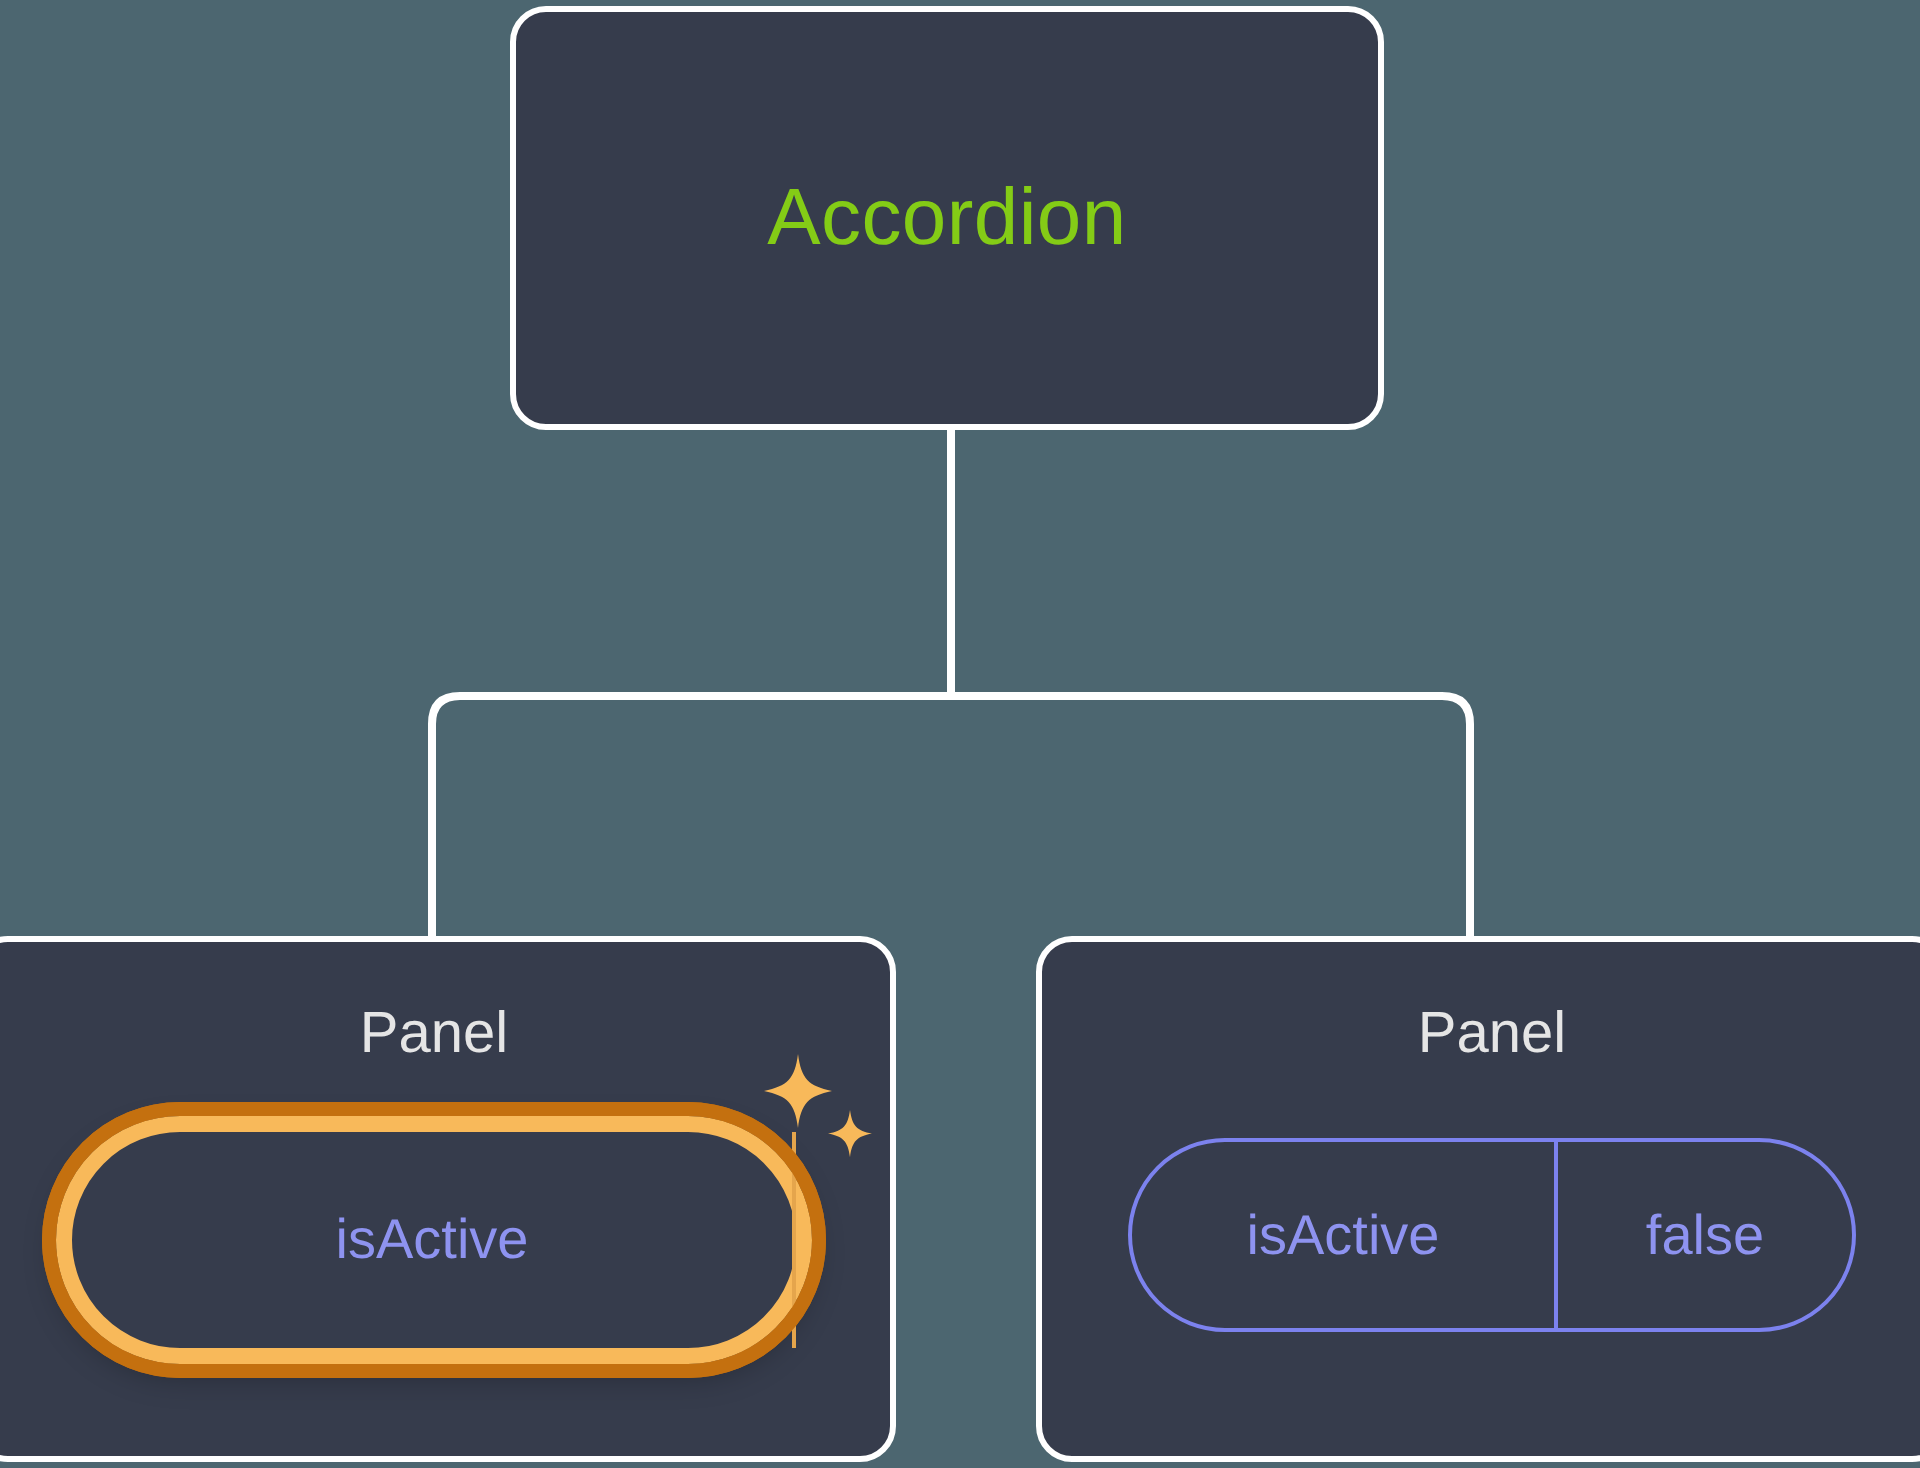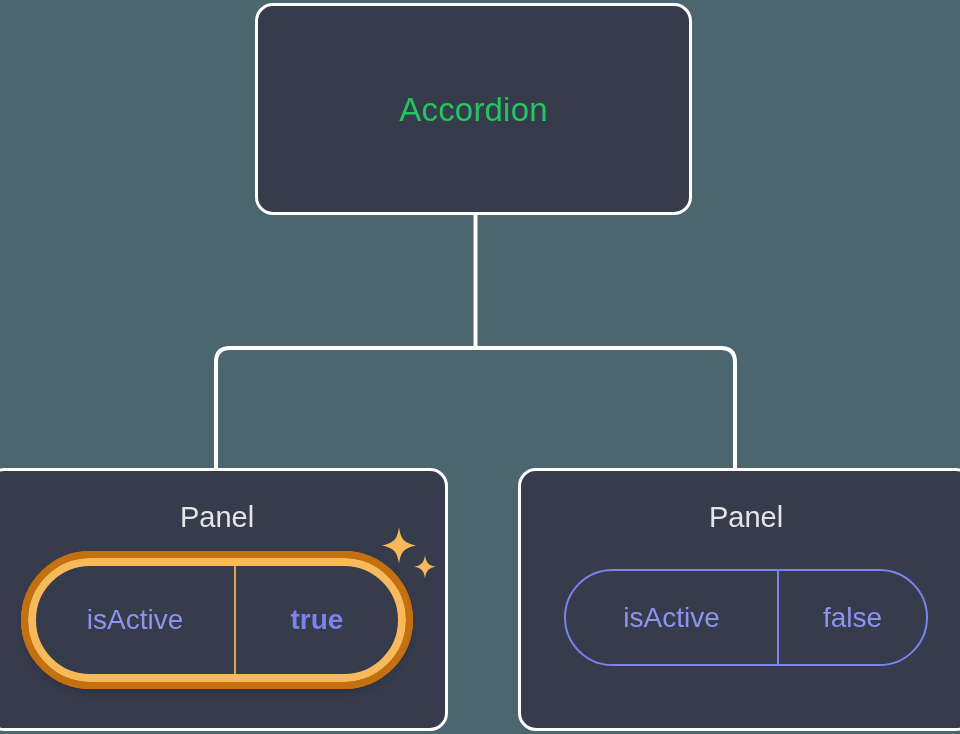--- a/index.html
+++ b/index.html
@@ -46,22 +46,22 @@
 
   
   #node-accordion {
     left: 255px;
     top: 3px;
     width: 437px;
     height: 212px;
     justify-content: center;
   }
   .node-title-root {
-    color: #22c55e;
-    font-size: 33px;
+    color: #84cc16;
+    font-size: 40px;
     font-weight: 400;
     letter-spacing: 0.2px;
     line-height: 1;
   }
 
   
   .panel-node {
     top: 468px;
     height: 263px;
     padding-top: 32px;
@@ -178,21 +178,20 @@
   <div class="node" id="node-accordion">
     <div class="node-title-root">Accordion</div>
   </div>
 
   <div class="node panel-node" id="node-panel-left">
     <div class="node-title">Panel</div>
 
     <div class="pill-wrap">
       <div class="pill pill--highlight">
         <div class="pill-cell pill-key">isActive</div>
-        <div class="pill-cell pill-val">true</div>
       </div>
 
       <svg class="sparkles" viewBox="0 0 68 64">
         <path d="M26 2 C27.6 14.4 31.2 18 43 20.5 C31.2 23 27.6 26.6 26 39 C24.4 26.6 20.8 23 9 20.5 C20.8 18 24.4 14.4 26 2 Z" fill="#F8B95A"></path>
         <path d="M52 30 C53.1 38 55.4 40.3 63 41.8 C55.4 43.3 53.1 45.6 52 53.6 C50.9 45.6 48.6 43.3 41 41.8 C48.6 40.3 50.9 38 52 30 Z" fill="#F8B95A"></path>
       </svg>
     </div>
   </div>
 
   <div class="node panel-node" id="node-panel-right">

